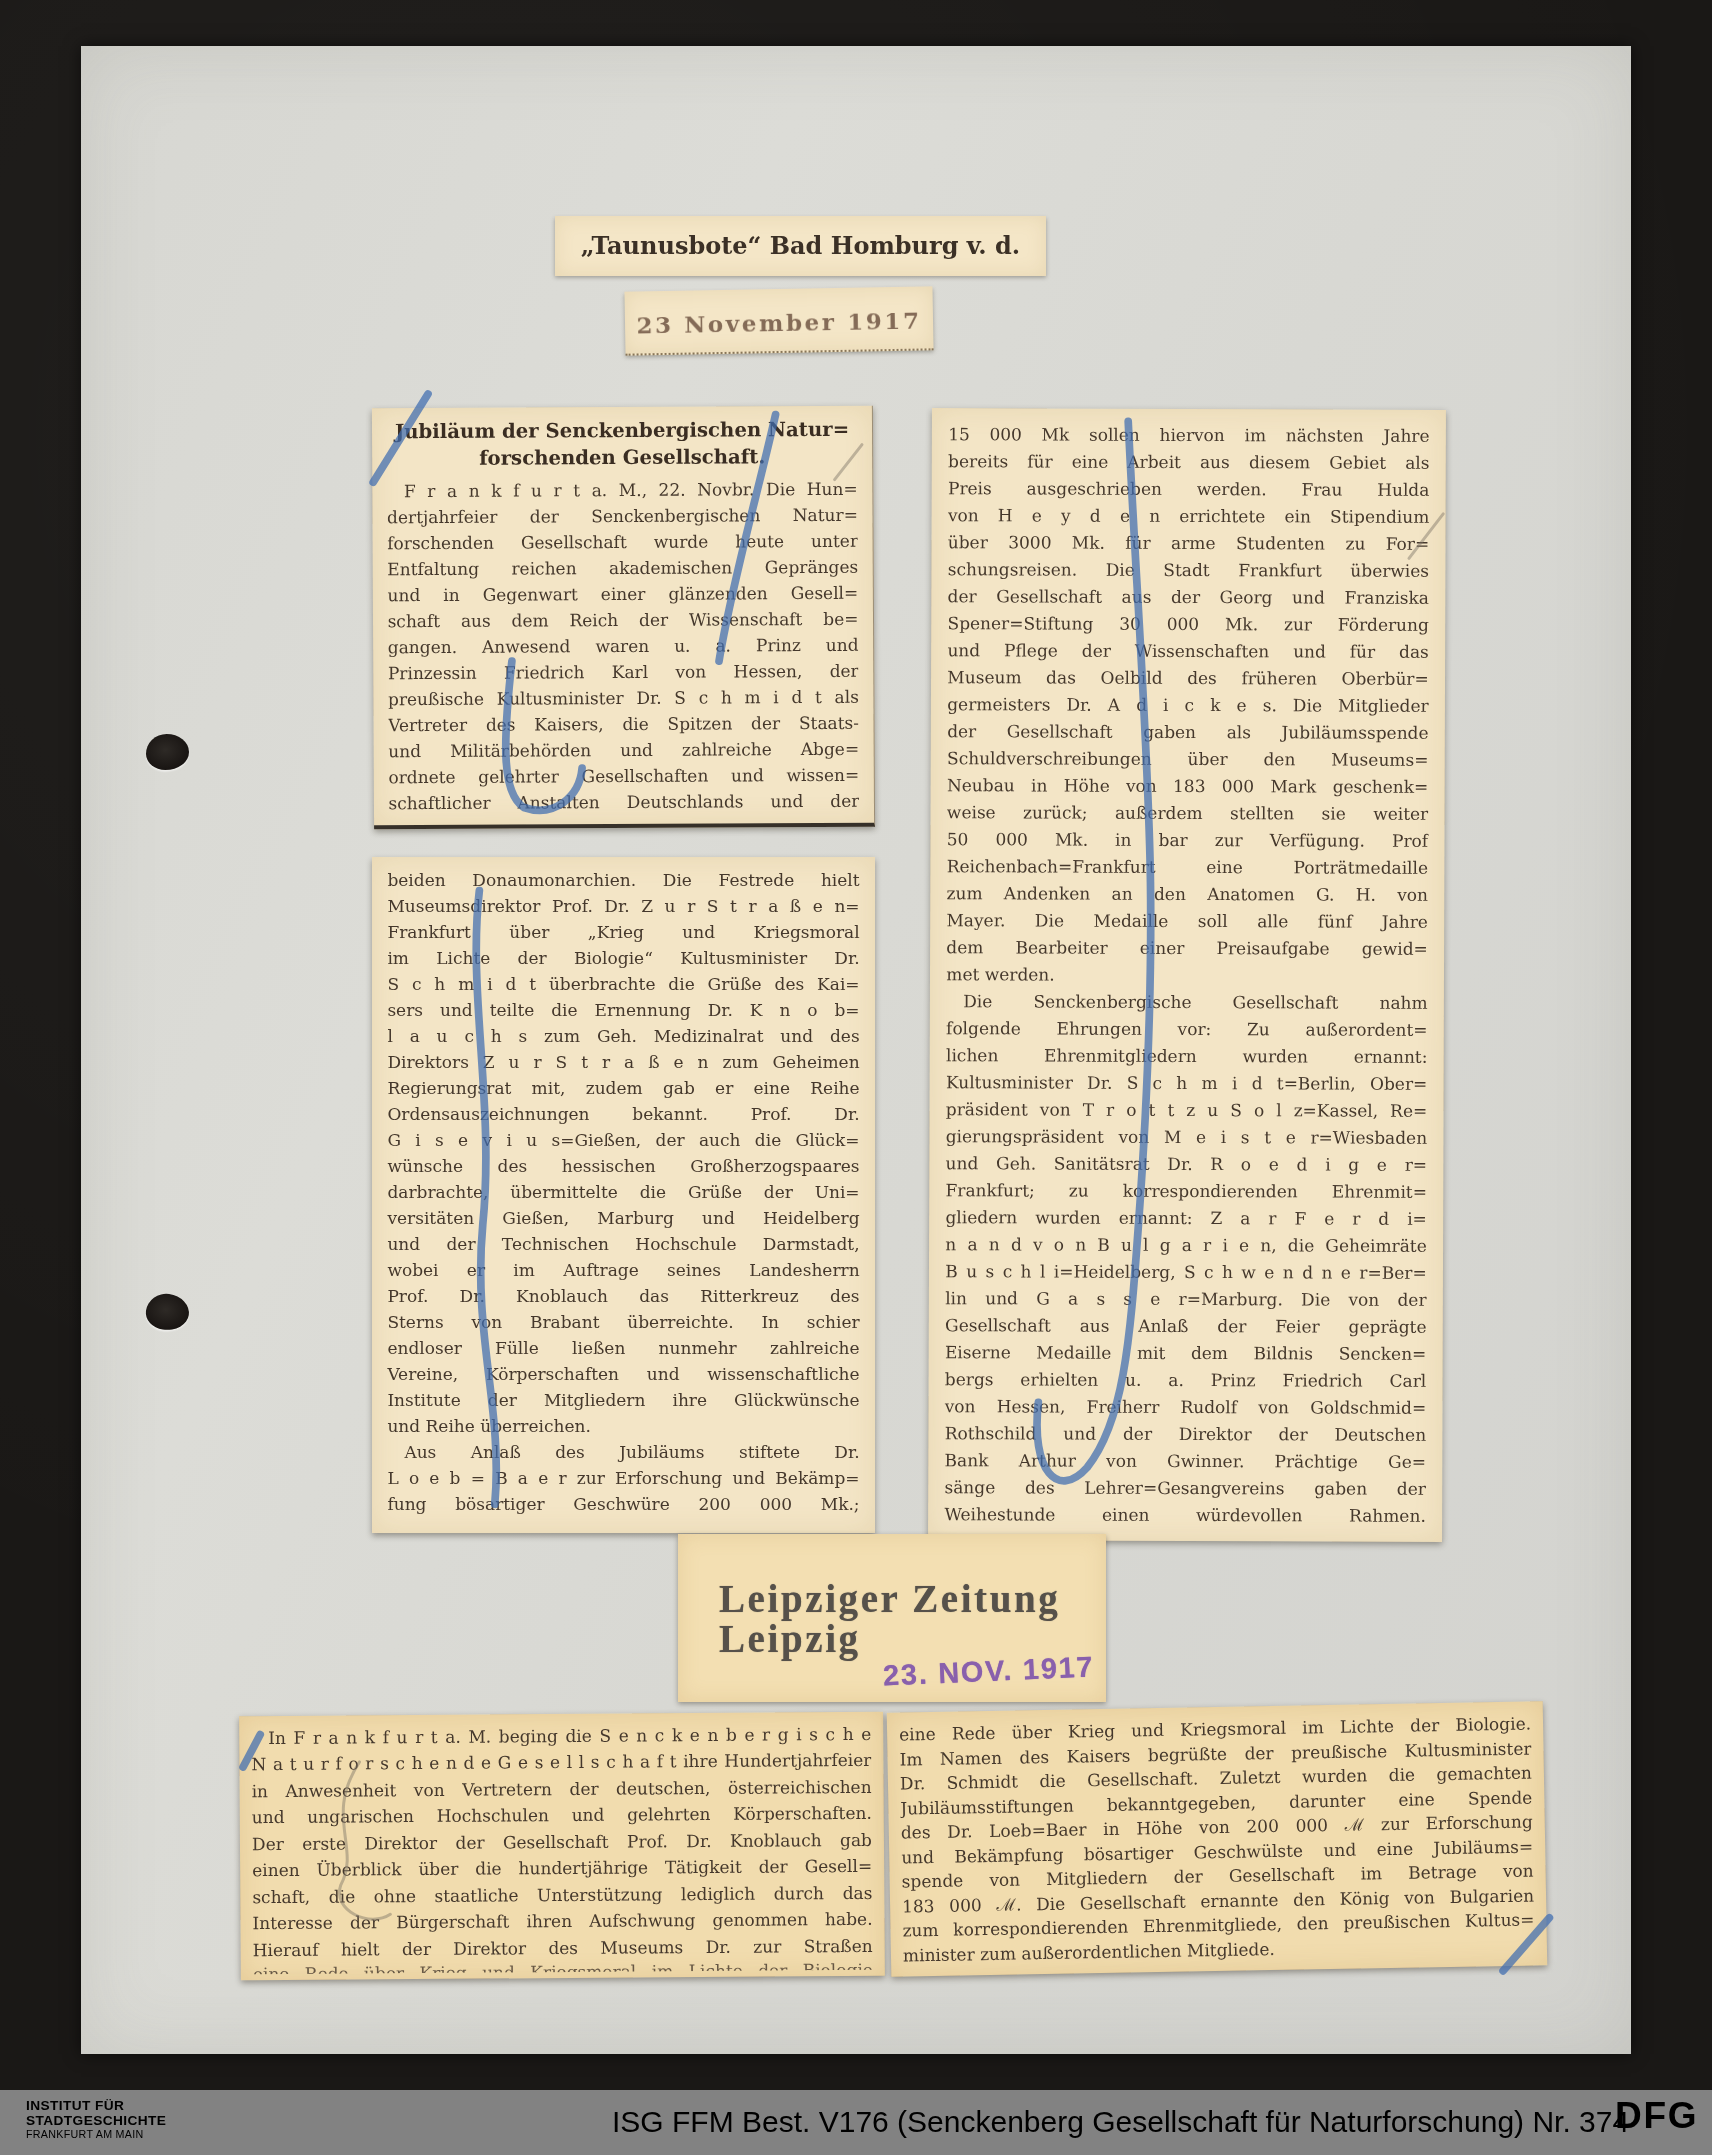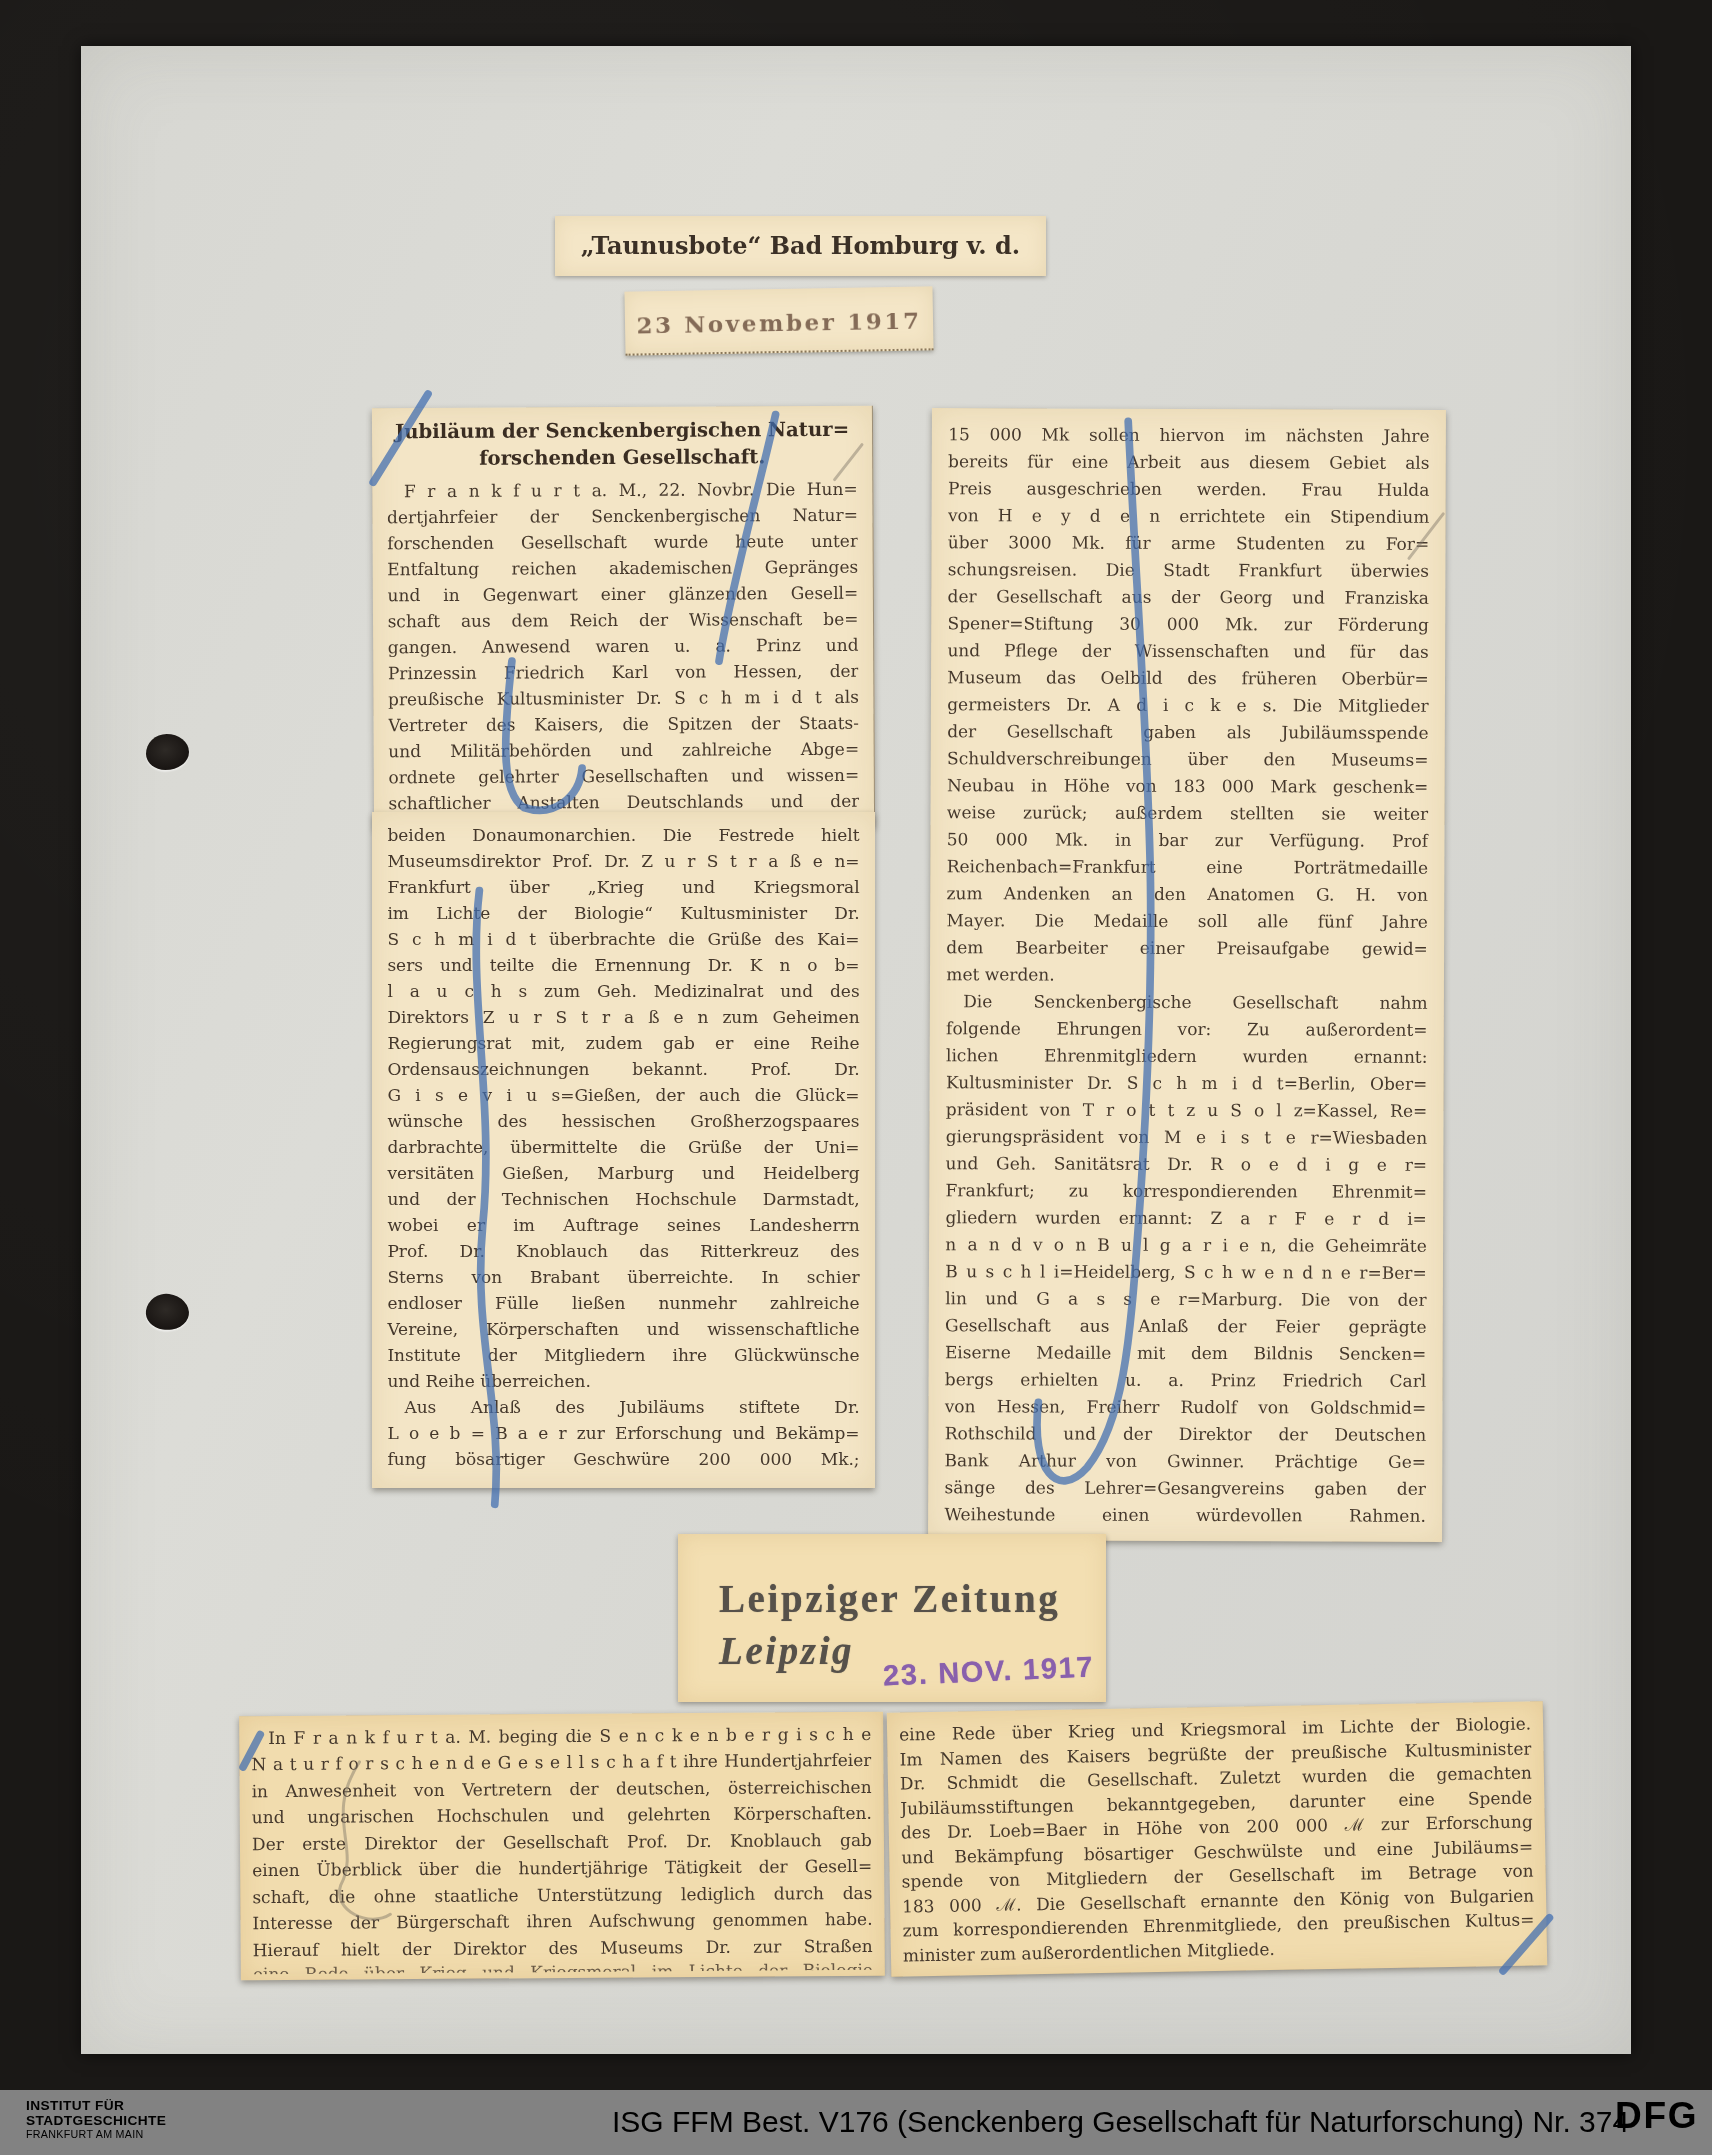--- a/index.html
+++ b/index.html
@@ -20,21 +20,21 @@
         box-shadow:0 2.6px 6px rgba(35,28,15,.38), inset 0 0 29px rgba(160,125,60,.14);
         box-sizing:border-box;}
   .tline{font-size:17px;line-height:26px;text-align:justify;text-align-last:justify;
         white-space:nowrap;overflow:hidden;}
   .tline.noj{text-align-last:left;}
   .head{font-weight:bold;text-align:center;font-size:19.7px;line-height:26.5px;color:#3a2d22;}
   #clip-col1a{left:373px;top:407px;width:501px;height:421px;padding:11px 14.6px 0 14.6px;
         transform:rotate(-0.3deg);border-bottom:4.3px solid #363029;
         border-right:1.7px solid rgba(70,56,40,.5);}
   #clip-col1a .body{margin-top:6px;}
-  #clip-col1b{left:372px;top:812px;width:503px;height:676px;padding:10.3px 15.4px 0 15.4px;}
+  #clip-col1b{left:372px;top:857px;width:503px;height:676px;padding:10.3px 15.4px 0 15.4px;}
   #clip-col2{left:930px;top:409px;width:514px;height:1132px;padding:13px 16.3px 0 16.3px;
         transform:rotate(0.2deg);}
   #clip-col2 .tline{line-height:27px;}
   #clip-bl,#clip-br{background:#f1dcae;box-shadow:0 2.6px 6px rgba(35,28,15,.4), inset 0 0 26px rgba(170,120,45,.18);}
   #clip-bl{left:240px;top:1714px;width:644px;height:264px;padding:8.6px 12px 0 12px;
         transform:rotate(-0.4deg);overflow:hidden;}
   #clip-bl .tline{line-height:26.5px;}
   #clip-br{left:889px;top:1707px;width:656px;height:264px;padding:10.3px 12px 0 12px;
         transform:rotate(-1deg);}
   #clip-br .tline{line-height:24.5px;}
@@ -46,21 +46,21 @@
   #label-taunusbote{left:555px;top:216px;width:491px;height:60px;line-height:60px;
         text-align:center;font-weight:bold;font-size:24px;}
   #label-date{left:625px;top:289px;width:308px;height:62px;line-height:67px;text-align:center;
         font-weight:bold;font-size:23px;letter-spacing:2.6px;color:rgba(100,72,55,.78);
         transform:rotate(-1deg);border-bottom:2.6px dotted rgba(110,90,60,.8);
         filter:blur(0.3px);}
   #label-leipziger{left:678px;top:1534px;width:428px;height:168px;background:#f3dfb2;
         box-shadow:0 1.7px 5.1px rgba(35,28,15,.38), inset 0 0 22px rgba(170,120,45,.16);}
   .stamped{position:absolute;left:41px;font-family:"Liberation Serif",serif;font-weight:bold;
         font-size:39px;letter-spacing:2.6px;color:#56514a;text-shadow:0 0 0.9px rgba(86,81,74,.7);}
-  #lz1{top:15.4px;margin-top:27px;} #lz2{top:94px;font-style:italic;}
+  #lz1{top:15.4px;margin-top:27px;} #lz2{top:82px;}
   #date-stamp{position:absolute;right:12px;bottom:13.7px;font-family:"Liberation Sans",sans-serif;
         font-weight:bold;font-size:29px;letter-spacing:1.7px;color:#8156ac;
         transform:rotate(-2.5deg);opacity:.92;text-shadow:0 0 0.9px rgba(129,86,172,.8);}
   
   #marks{position:absolute;left:0;top:0;width:1712px;height:2156px;pointer-events:none;}
   
   .footer-bar{position:absolute;left:0;top:2090px;width:1712px;height:66px;background:#828282;
         font-family:"Liberation Sans",sans-serif;color:#000000;}
   .inst{position:absolute;left:26px;top:7.7px;line-height:1.12;}
   .inst .l1,.inst .l2{font-weight:bold;font-size:13.7px;letter-spacing:0.4px;}

